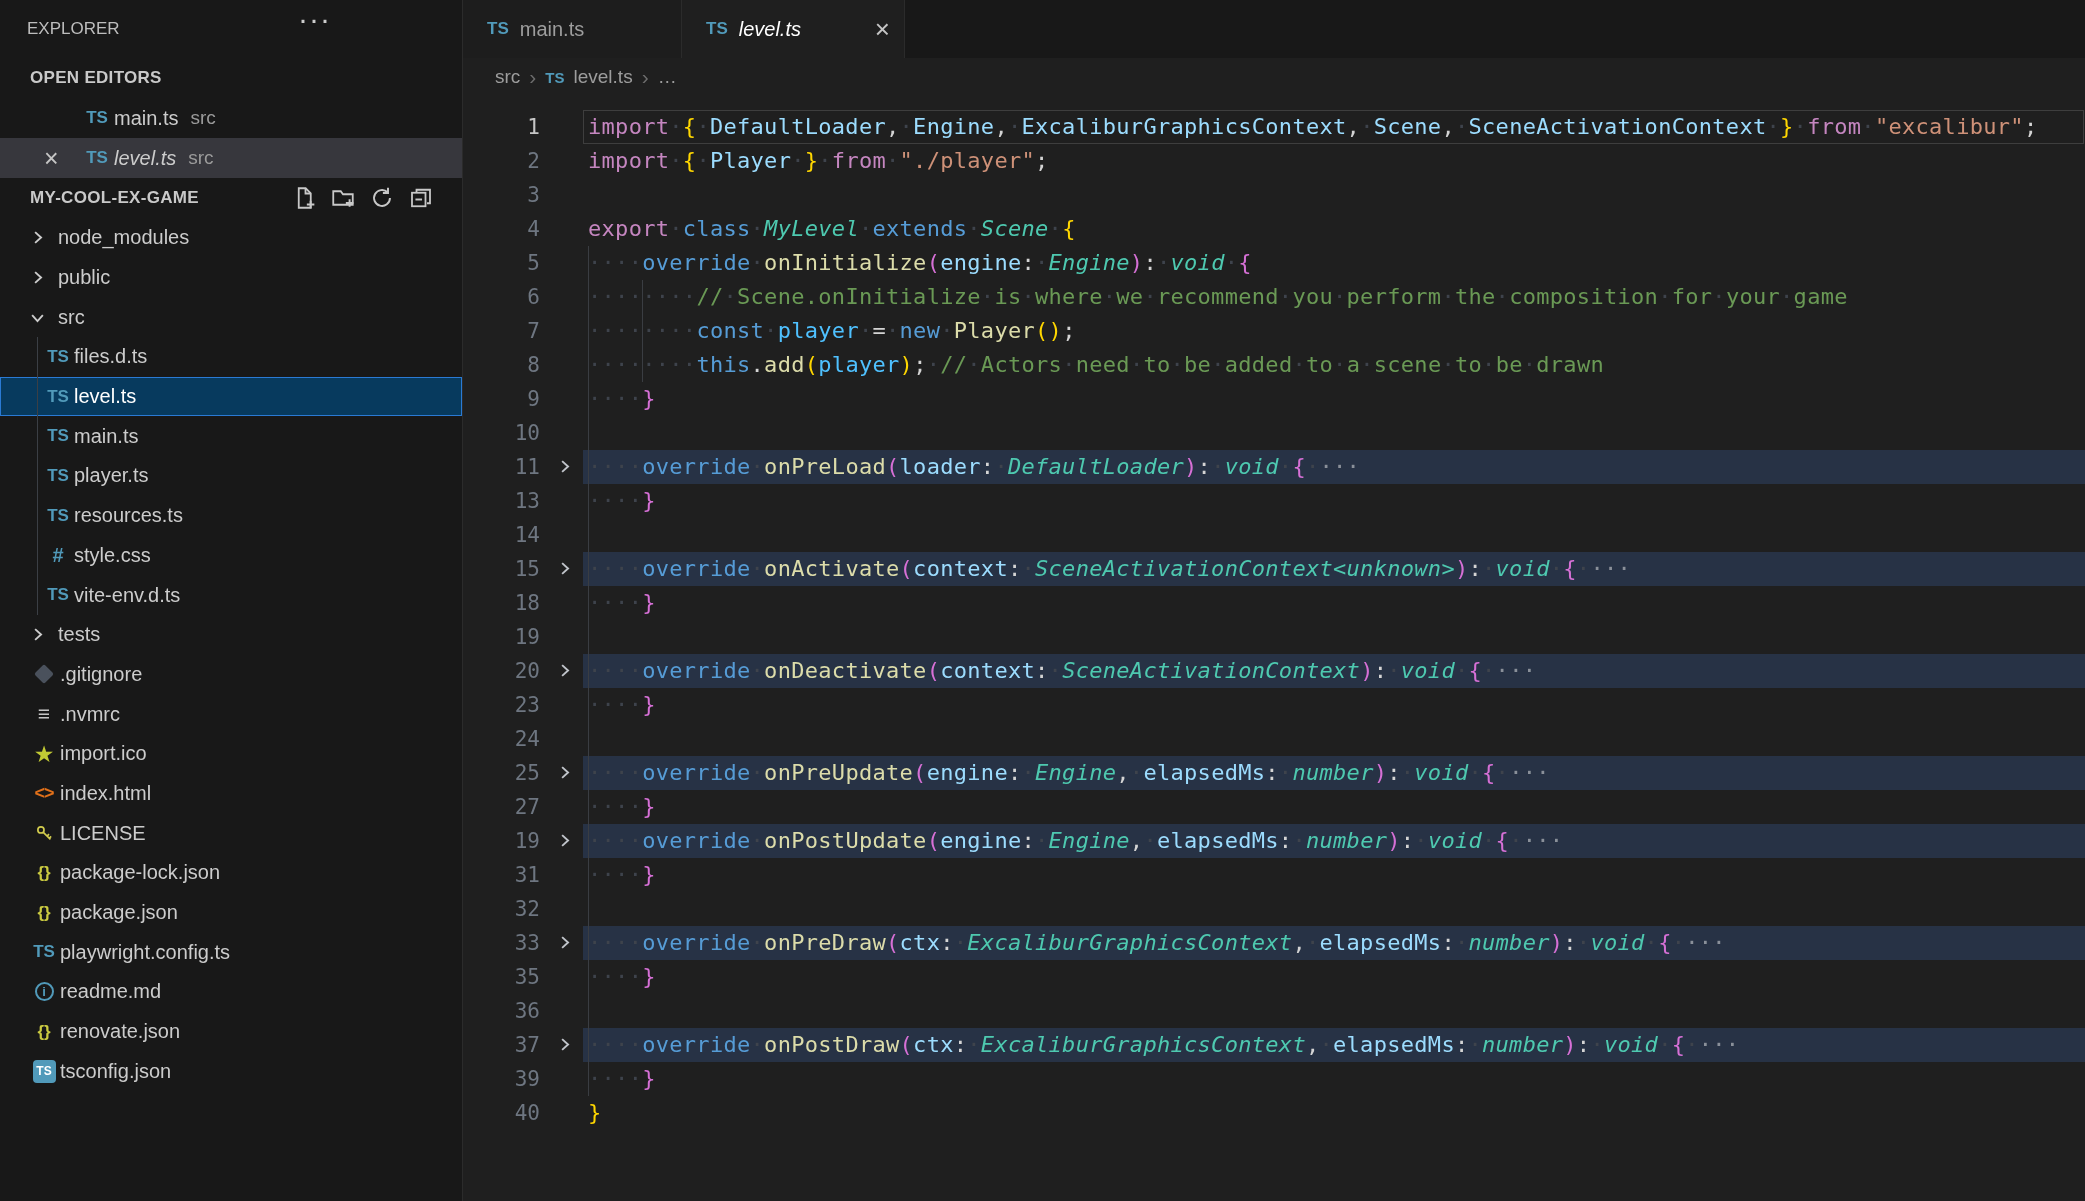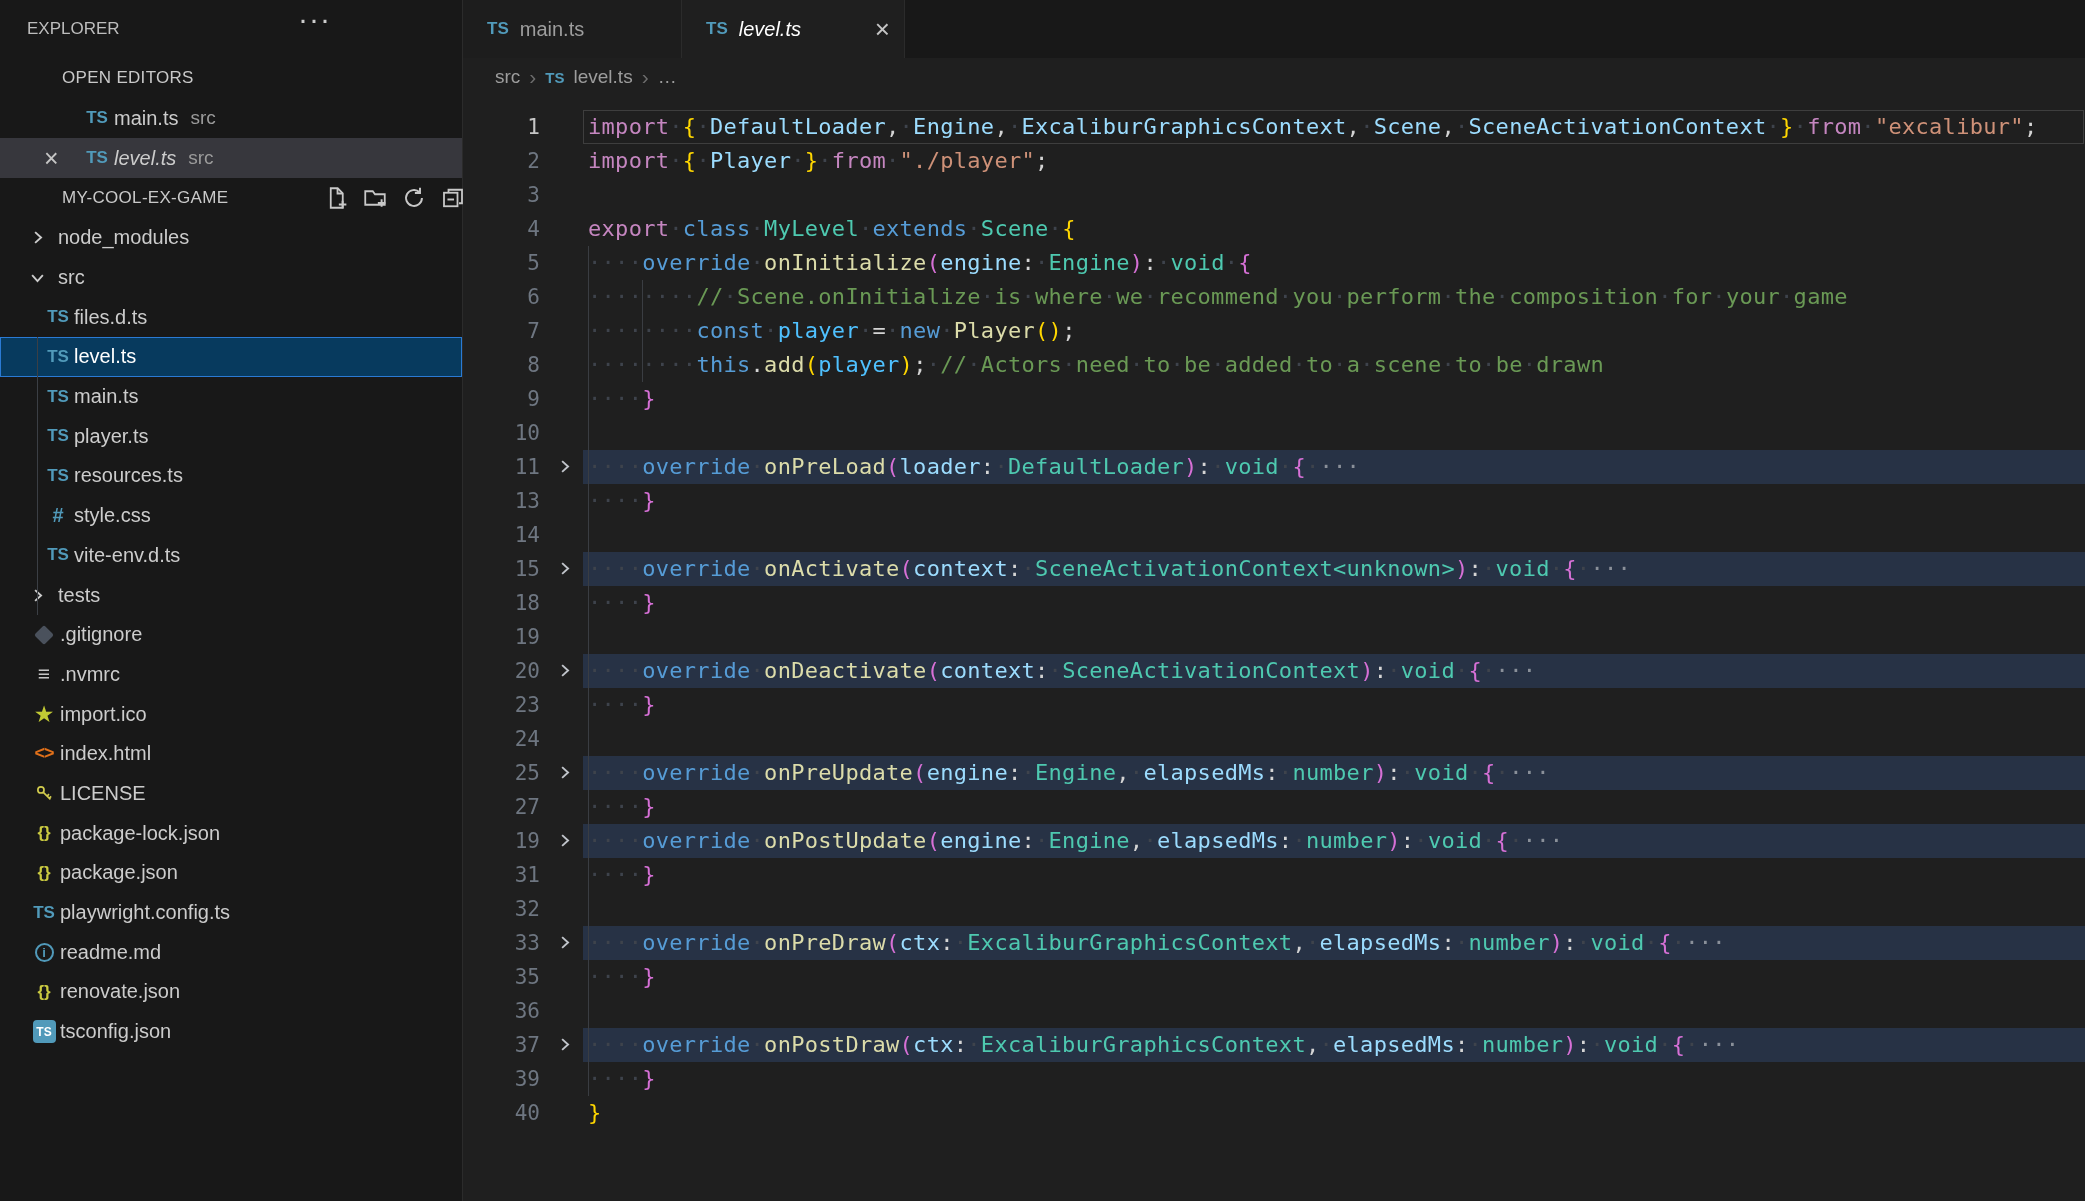--- a/index.html
+++ b/index.html
@@ -3,21 +3,21 @@
 <meta charset="utf-8">
 <style>
   html,body{margin:0;padding:0;background:#1f1f1f;}
   body{width:2085px;height:1201px;overflow:hidden;font-family:"Liberation Sans",sans-serif;-webkit-font-smoothing:antialiased;}
   #root{display:flex;width:2085px;height:1201px;border-radius:21px;}
 
   
   #sidebar{width:463px;min-width:463px;height:100%;background:#181818;border-right:1px solid #2b2b2b;box-sizing:border-box;color:#cccccc;position:relative;}
   .sb-header{height:58px;display:flex;align-items:center;padding-left:27px;font-size:17px;color:#bdbdbd;position:relative;}
   .more{position:absolute;left:298px;top:2px;font-size:30px;color:#cccccc;cursor:pointer;letter-spacing:1px;}
-  .sec-head{height:40px;display:flex;align-items:center;font-weight:400;font-size:17px;color:#c9c9c9;cursor:pointer;position:relative;margin-left:32px;}
+  .sec-head{height:40px;display:flex;align-items:center;font-weight:700;font-size:17px;color:#c9c9c9;cursor:pointer;position:relative;}
   .sec-head .chev{width:26px;display:inline-flex;justify-content:center;margin-left:4px;color:#c5c5c5;}
   .chev svg{display:block;}
   .chev.down svg{transform:rotate(90deg);}
   .sec-label{letter-spacing:.3px;}
   .proj-actions{position:absolute;left:292px;top:0;height:40px;display:flex;align-items:center;gap:15px;color:#c8c8c8;}
   .proj-actions svg{display:block;cursor:pointer;}
 
   .oe-row{height:40px;display:flex;align-items:center;font-size:20px;color:#cccccc;}
   .oe-row .close-slot{width:36px;padding-left:44px;display:inline-flex;justify-content:flex-start;color:#c5c5c5;font-size:25px;line-height:20px;}
   .oe-row .fico{width:34px;display:inline-flex;justify-content:center;}
@@ -62,21 +62,21 @@
 
   #code{position:relative;background:#1f1f1f;padding-top:14px;flex:1;}
   .crow{height:34px;position:relative;font-family:"DejaVu Sans Mono","Liberation Mono",monospace;font-size:22px;line-height:34px;letter-spacing:.3px;white-space:pre;}
   .crow .num{position:absolute;left:0;top:0;width:77px;text-align:right;color:#6e7681;font-size:21px;letter-spacing:0;}
   .crow .num.active{color:#c6c6c6;}
   .crow .foldc{position:absolute;left:88px;top:7px;width:26px;display:flex;justify-content:center;color:#c0c4ca;cursor:pointer;}
   .crow .ct{position:absolute;left:125px;top:0;text-align:right;}
   .crow.hl::before{content:"";position:absolute;left:120px;right:0;top:0;bottom:0;background:#273245;}
   .crow.cur .curbox{position:absolute;left:120px;right:1px;top:0;bottom:0;border:1px solid #3e3e3e;box-sizing:border-box;pointer-events:none;}
   .crow .guide{position:absolute;top:0;bottom:0;width:1px;background:#3a3d42;}
-  .tk-kw{color:#C586C0;} .tk-kb{color:#569CD6;} .tk-ty{color:#4EC9B0;} .tk-fn{color:#DCDCAA;}
+  .tk-kw{color:#C586C0;} .tk-kb{color:#569CD6;} .tk-ty{color:#4EC9B0;font-style:italic;} .tk-fn{color:#DCDCAA;}
   .tk-vr{color:#9CDCFE;} .tk-cv{color:#4FC1FF;} .tk-st{color:#CE9178;} .tk-cm{color:#6A9955;}
   .tk-pu{color:#D4D4D4;} .tk-b1{color:#FFD700;} .tk-b2{color:#D670D6;} .tk-fo{color:#8a9099;}
   .ws{color:#3e434c;}
 </style>
 </head>
 <body>
 
 <div id="root">
 
   <aside id="sidebar">
@@ -142,20 +142,28 @@
     </div>
     <div id="tree">
       <div class="guide-v"></div>
     <div class="tree-row">
           <span class="chev">
             <svg viewBox="0 0 16 16" width="19" height="19">
               <path d="M6 3.5 L11 8 L6 12.5" fill="none" stroke="currentColor" stroke-width="1.6"></path>
             </svg>
           </span>
           <span class="lbl">node_modules</span>
+        </div>
+        <div class="tree-row">
+          <span class="chev">
+            <svg viewBox="0 0 16 16" width="19" height="19">
+              <path d="M6 3.5 L11 8 L6 12.5" fill="none" stroke="currentColor" stroke-width="1.6"></path>
+            </svg>
+          </span>
+          <span class="lbl">public</span>
         </div>
         <div class="tree-row">
           <span class="chev down">
             <svg viewBox="0 0 16 16" width="19" height="19">
               <path d="M6 3.5 L11 8 L6 12.5" fill="none" stroke="currentColor" stroke-width="1.6"></path>
             </svg>
           </span>
           <span class="lbl">src</span>
         </div>
         <div class="tree-row child">

